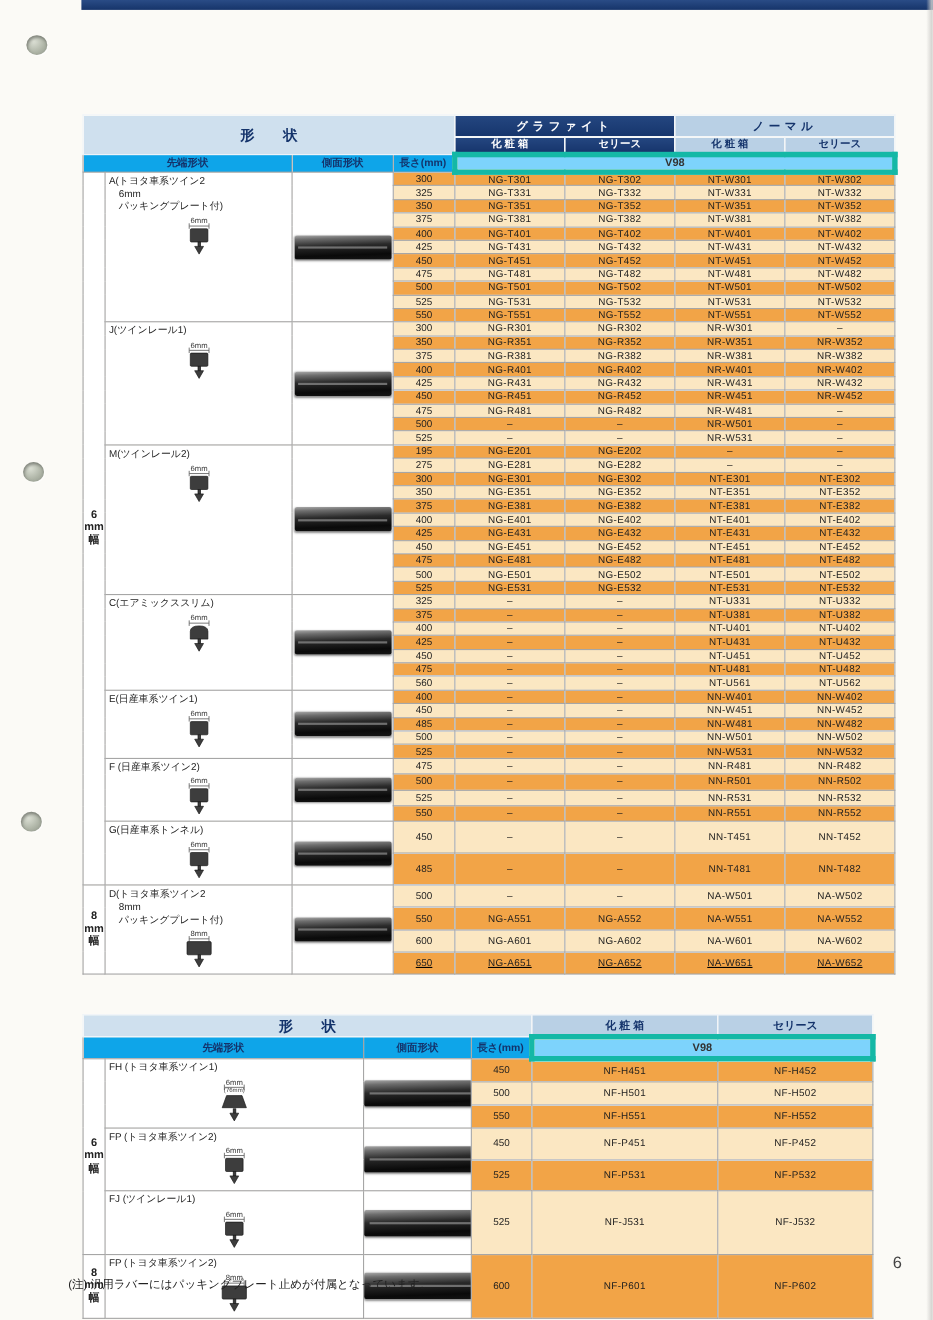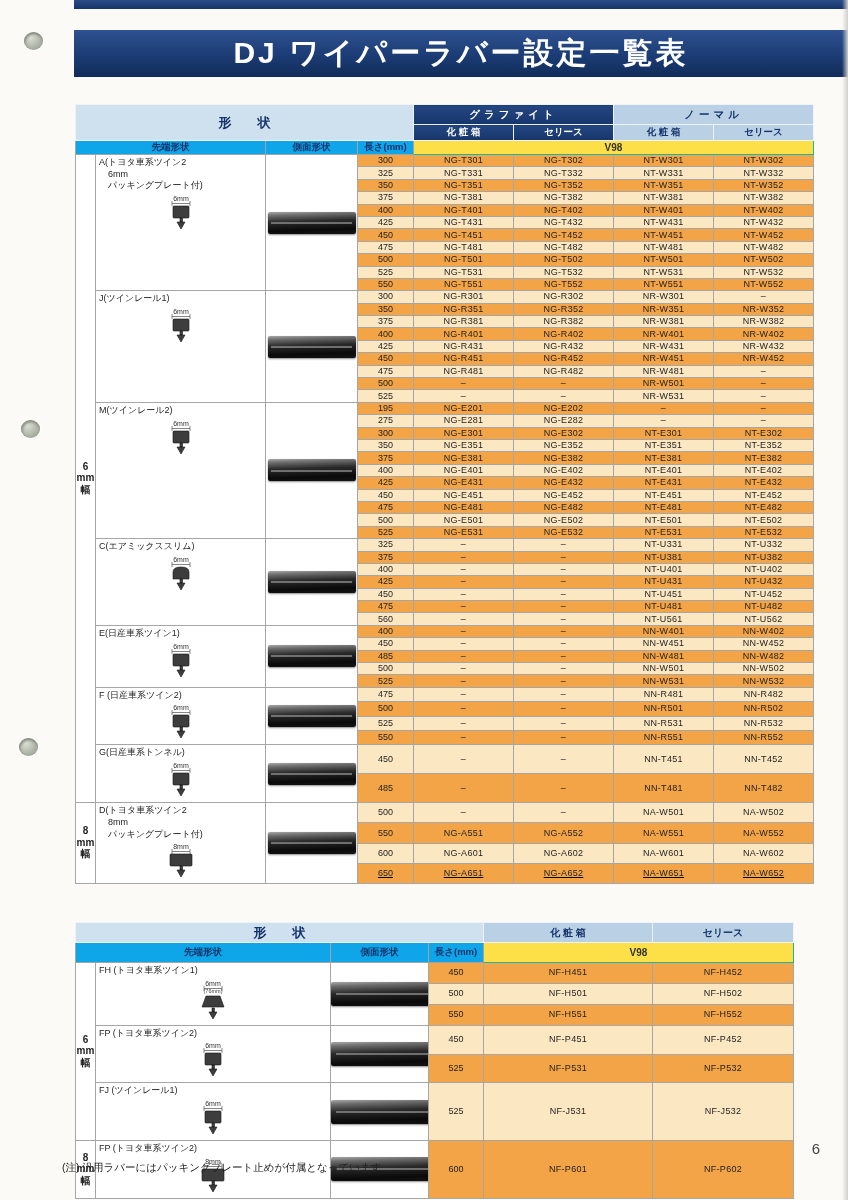--- a/index.html
+++ b/index.html
@@ -28,21 +28,21 @@
   #t1 thead tr:nth-child(1) th{height:20px}
   #t1 thead tr:nth-child(2) th{height:16px}
   #t1 thead tr:nth-child(3) th{height:14px}
   #t2 thead tr th{height:20px}
   .hshape{background:#cfe0ee;color:#14336b;font-size:13px;}
   .hgraph{background:linear-gradient(180deg,#244680,#16356c);color:#fff;font-size:10.5px;letter-spacing:4px;}
   .hnorm{background:#b9d0e5;color:#14336b;font-size:10.5px;letter-spacing:4px;}
   .hgsub{background:linear-gradient(180deg,#244680,#16356c);color:#fff;font-size:9.5px;}
   .hnsub{background:#b9d0e5;color:#14336b;font-size:9.5px;}
   .hsub{background:#0ea5e9;color:#14336b;font-size:9.5px;border:1px solid #a3a3a3;}
-  .hv98{background:#fde047;color:#333;font-size:10px;border:1px solid #14b8a6;}
+  .hv98{background:#7dd3fc;color:#333;font-size:10px;border:5px solid #14b8a6;}
   tbody td{border:1px solid #a6a6a6;font-size:9px;text-align:center;color:#1e1e1e;line-height:1;}
   tbody tr.gstart td{border-top:1.5px solid #6e6e6e;}
   .orange{background:#f2a447;}
   .cream{background:#fbe7c2;}
   .partcell{letter-spacing:.3px;}
   .tipcell{background:#fff;vertical-align:top;text-align:left;padding:2px 3px;}
   .sidecell{background:#fff;vertical-align:middle;}
   .wcell{background:#fff;vertical-align:middle;}
   .vert{display:flex;flex-direction:column;align-items:center;justify-content:center;gap:1px;
         font-size:10px;color:#222;font-weight:bold;}
@@ -60,23 +60,20 @@
 </style>
 </head>
 <body>
 
 <div class="page">
   <div class="top-strip"></div>
   <div class="hole hole1"></div>
   <div class="hole hole2"></div>
   <div class="hole hole3"></div>
 
-  <div class="title-bar">
-    <span>DJ ワイパーラバー設定一覧表</span>
-  </div>
 
 
   <table id="t1">
     <colgroup>
       <col style="width:20px">
         <col style="width:170px">
         <col style="width:92px">
         <col style="width:56px">
       <col style="width:100px">
         <col style="width:100px">

